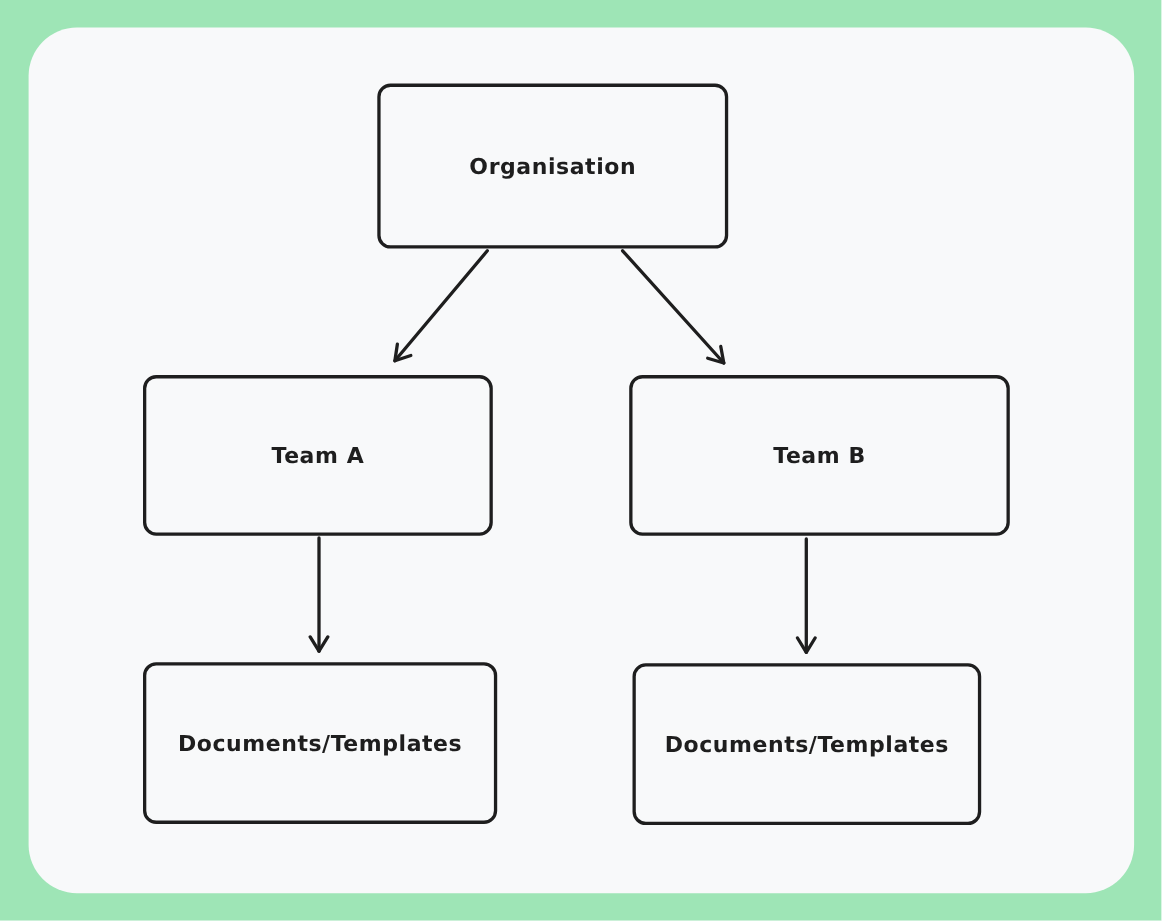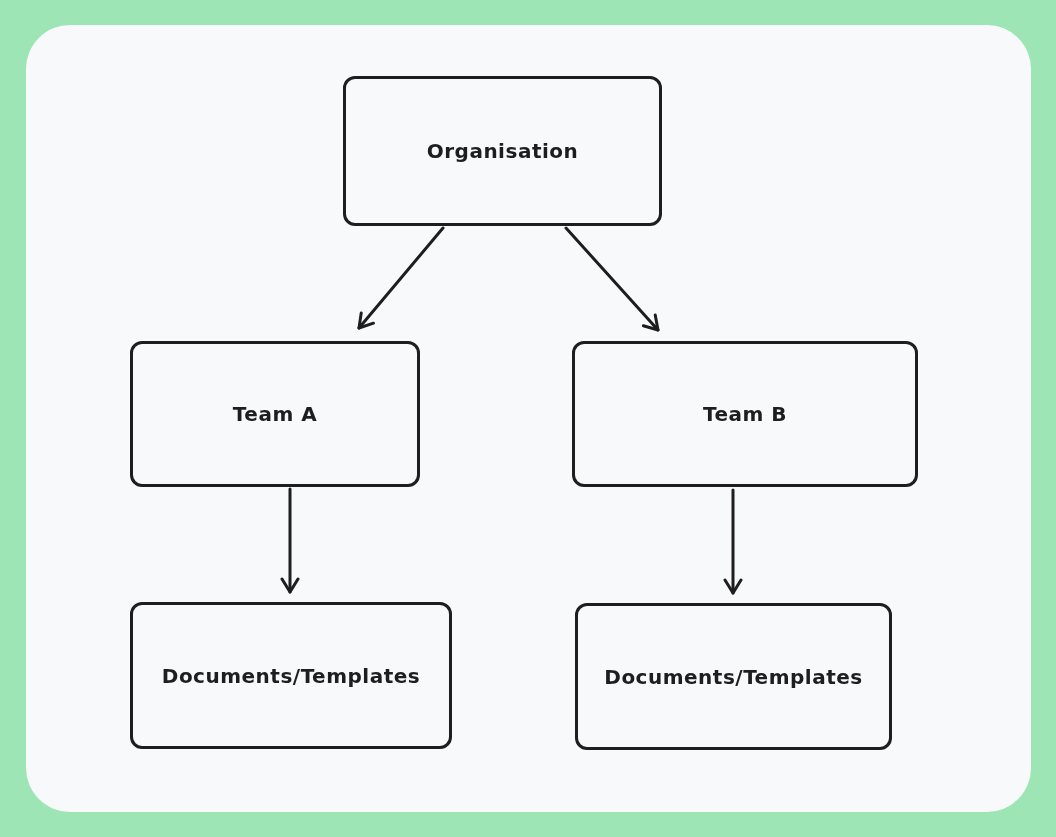--- a/index.html
+++ b/index.html
@@ -80,21 +80,21 @@
       </defs>
     <line x1="443" y1="228" x2="359" y2="328" marker-end="url(#arrowhead)"></line>
         <line x1="566" y1="228" x2="658" y2="330" marker-end="url(#arrowhead)"></line>
         <line x1="290" y1="489" x2="290" y2="592" marker-end="url(#arrowhead)"></line>
         <line x1="733" y1="490" x2="733" y2="593" marker-end="url(#arrowhead)"></line>
       </svg>
     <div>
         <div class="node" style="left: 343px; top: 76px; width: 319px; height: 150px;">
           <span class="node-label">Organisation</span>
         </div>
-        <div class="node" style="left: 130px; top: 341px; width: 290px; height: 146px;">
+        <div class="node" style="left: 130px; top: 341px; width: 318px; height: 146px;">
           <span class="node-label">Team A</span>
         </div>
         <div class="node" style="left: 572px; top: 341px; width: 346px; height: 146px;">
           <span class="node-label">Team B</span>
         </div>
         <div class="node" style="left: 130px; top: 602px; width: 322px; height: 147px;">
           <span class="node-label">Documents/Templates</span>
         </div>
         <div class="node" style="left: 575px; top: 603px; width: 317px; height: 147px;">
           <span class="node-label">Documents/Templates</span>

